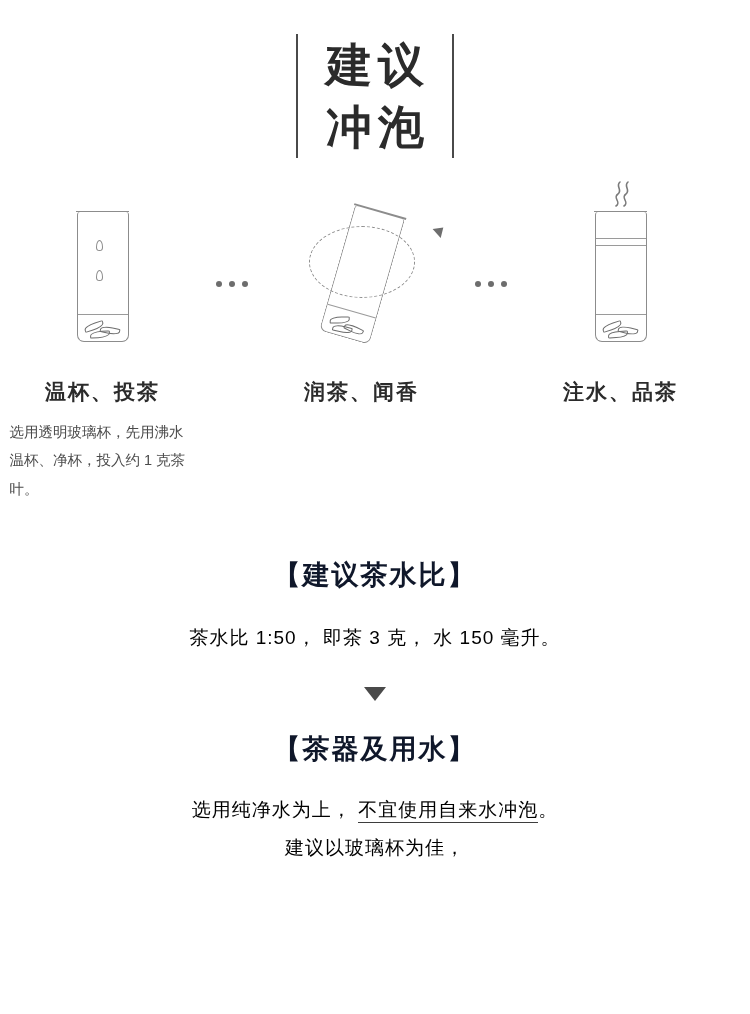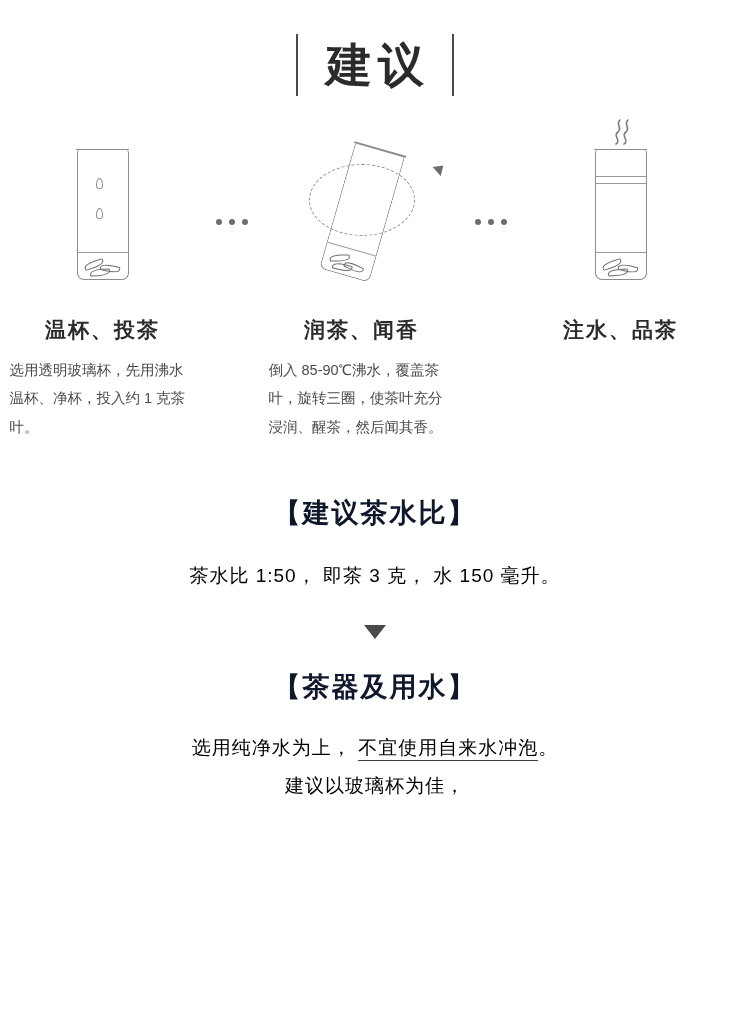--- a/index.html
+++ b/index.html
@@ -218,20 +218,21 @@
   .gap-d { height: 30px; }
   .gap-e { height: 24px; }
 </style>
 </head>
 <body>
 
 <div class="title-block">
   <div class="title-rule left"></div>
   <div class="title-text">
     <div class="title-line">建议</div>
+    <div class="title-line">冲泡</div>
   </div>
   <div class="title-rule right"></div>
 </div>
 
 <div class="steps">
 
   <div class="step">
     <div class="art">
       <div class="glass">
         <div class="rim"></div>
@@ -263,21 +264,20 @@
           <div class="rim"></div>
           <div class="leaves">
             <div class="leaf" style="left:6px; top:8px; transform:rotate(-16deg);"></div>
             <div class="leaf" style="left:22px; top:13px; transform:rotate(10deg);"></div>
             <div class="leaf" style="left:11px; top:16px; transform:rotate(-2deg);"></div>
           </div>
         </div>
       </div>
     </div>
     <div class="step-heading">润茶、闻香</div>
-    <div class="step-body">倒入 85-90℃沸水，覆盖茶叶，旋转三圈，使茶叶充分浸润、醒茶，然后闻其香。</div>
   </div>
 
   <div class="dots">
     <span class="dot"></span>
       <span class="dot"></span>
       <span class="dot"></span>
   </div>
 
   <div class="step">
     <div class="art">

